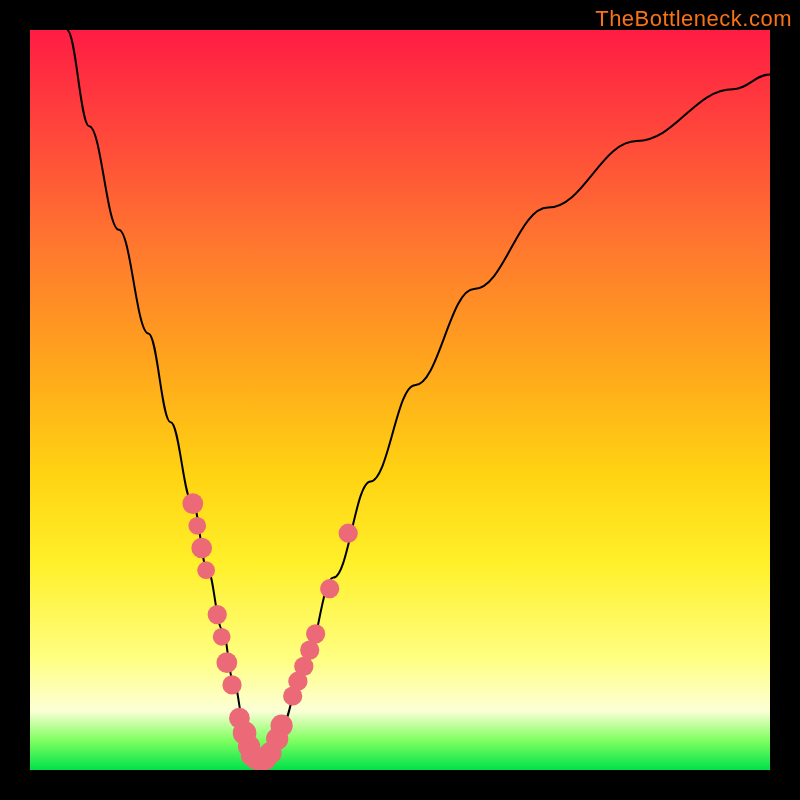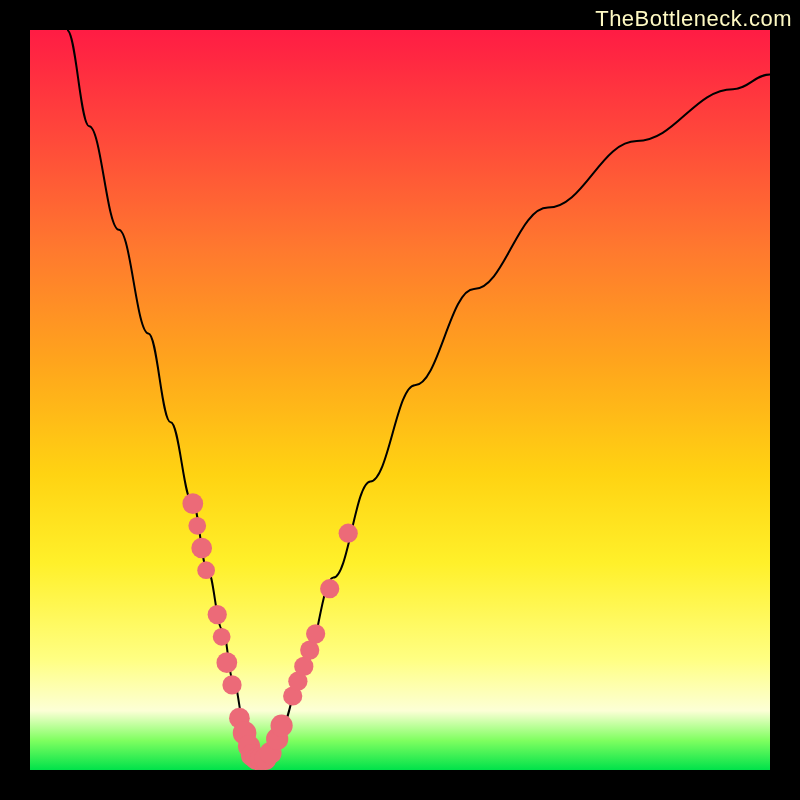--- a/index.html
+++ b/index.html
@@ -34,21 +34,21 @@
       #ffff82 85%,
       #fcffd6 92%,
       #7fff60 96%,
       #00e24a 100%
     );
   }
   .watermark {
     position: absolute;
     top: 6px;
     right: 8px;
-    color: #fef9c3;
+    color: #f97316;
     font-size: 22px;
     letter-spacing: 0.5px;
     font-weight: 500;
     user-select: none;
   }
   svg {
     position: absolute;
     left: 0;
     top: 0;
   }

